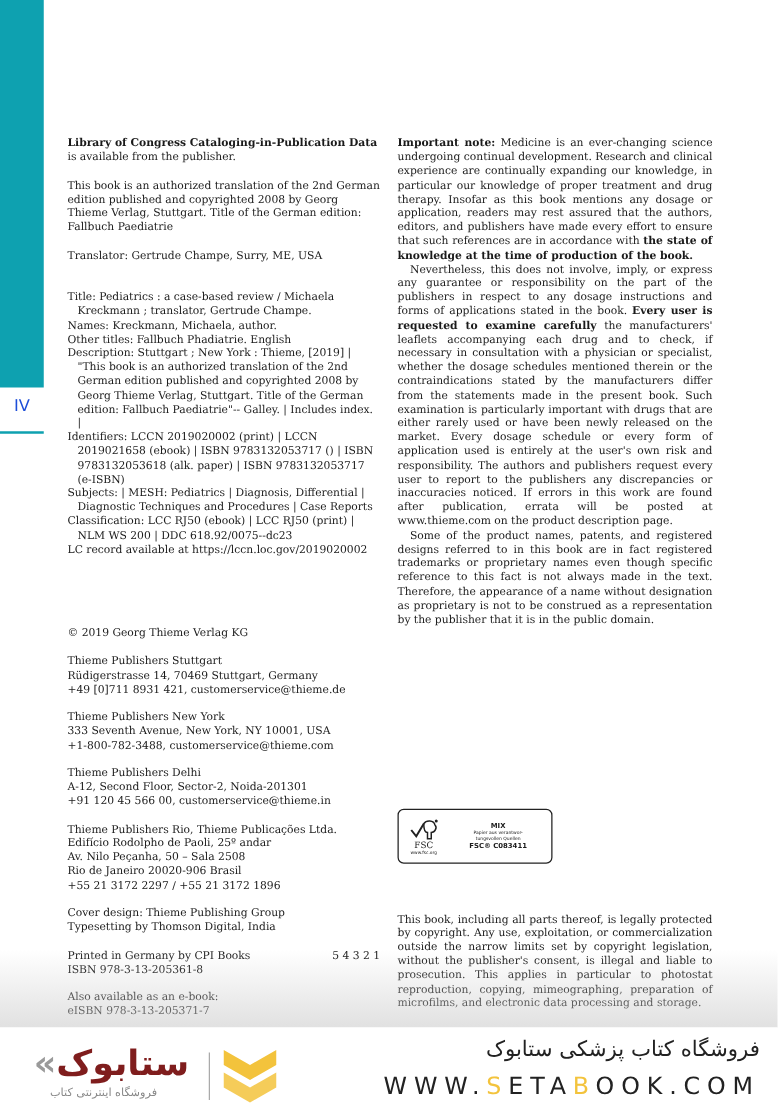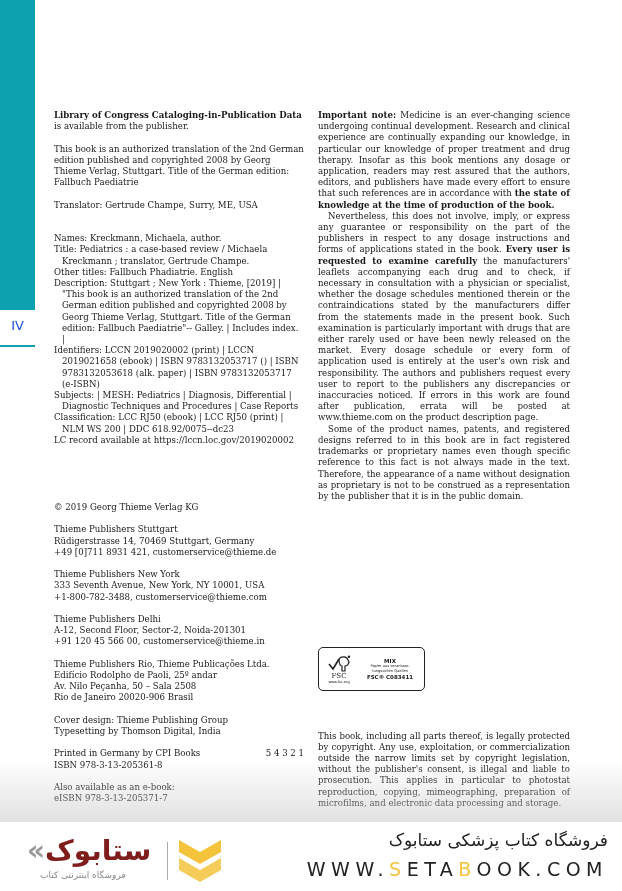--- a/index.html
+++ b/index.html
@@ -25,21 +25,21 @@
   .col-left { left: 54px; top: 66px; width: 250px; }
   .col-right { left: 318px; top: 66px; width: 252px; text-align: justify; }
   .col p { margin: 0; }
   .gap { height: 11.2px; }
   .b { font-weight: bold; }
   .hang { padding-left: 8px; text-indent: -8px; }
   .indent { text-indent: 10px; }
   .print-row { display: flex; justify-content: space-between; }
 
   .fsc {
-    position: absolute; left: 318px; top: 647px; width: 107px; height: 44px;
+    position: absolute; left: 318px; top: 647px; width: 124px; height: 44px;
     border: 1.5px solid #222; border-radius: 5px; box-sizing: border-box;
     display: flex; align-items: center; font-family: "DejaVu Sans", sans-serif;
   }
   .fsc-logo { width: 34px; text-align: center; padding-left: 3px; }
   .fsc-logo svg { display: block; margin: 0 auto; }
   .fsc-logo .fsc-txt { font-family: "DejaVu Serif", serif; font-size: 7px; line-height: 7px; }
   .fsc-logo .fsc-url { font-size: 3.5px; line-height: 4px; }
   .fsc-info { flex: 1; text-align: center; }
   .fsc-mix { font-weight: bold; font-size: 5.5px; }
   .fsc-desc { font-size: 3.6px; line-height: 4.4px; }
@@ -69,22 +69,22 @@
 
   <div class="col col-left">
     <p><span class="b">Library of Congress Cataloging-in-Publication Data</span><span> is available from the publisher.</span></p>
     <div class="gap"></div>
     <p>This book is an authorized translation of the 2nd German edition published and copyrighted 2008 by Georg Thieme Verlag, Stuttgart. Title of the German edition: Fallbuch Paediatrie</p>
     <div class="gap"></div>
     <p>Translator: Gertrude Champe, Surry, ME, USA</p>
     <div class="gap"></div>
       <div class="gap"></div>
     <div>
+      <p class="hang">Title: Pediatrics : a case-based review / Michaela Kreckmann ; translator, Gertrude Champe.</p>
       <p class="hang">Names: Kreckmann, Michaela, author.</p>
-      <p class="hang">Title: Pediatrics : a case-based review / Michaela Kreckmann ; translator, Gertrude Champe.</p>
       <p class="hang">Other titles: Fallbuch Phadiatrie. English</p>
       <p class="hang">Description: Stuttgart ; New York : Thieme, [2019] | "This book is an authorized translation of the 2nd German edition published and copyrighted 2008 by Georg Thieme Verlag, Stuttgart. Title of the German edition: Fallbuch Paediatrie"-- Galley. | Includes index. |</p>
       <p class="hang">Identifiers: LCCN 2019020002 (print) | LCCN 2019021658 (ebook) | ISBN 9783132053717 () | ISBN 9783132053618 (alk. paper) | ISBN 9783132053717 (e-ISBN)</p>
       <p class="hang">Subjects: | MESH: Pediatrics | Diagnosis, Differential | Diagnostic Techniques and Procedures | Case Reports</p>
       <p class="hang">Classification: LCC RJ50 (ebook) | LCC RJ50 (print) | NLM WS 200 | DDC 618.92/0075--dc23</p>
       <p>LC record available at https://lccn.loc.gov/2019020002</p>
     </div>
     <div class="gap"></div>
       <div class="gap"></div>
       <div class="gap"></div>
@@ -108,20 +108,21 @@
       <p>Thieme Publishers Delhi</p>
       <p>A-12, Second Floor, Sector-2, Noida-201301</p>
       <p> +91 120 45 566 00, customerservice@thieme.in</p>
     </div>
     <div class="gap"></div>
     <div>
       <p>Thieme Publishers Rio, Thieme Publicações Ltda.</p>
       <p>Edifício Rodolpho de Paoli, 25º andar</p>
       <p>Av. Nilo Peçanha, 50 – Sala 2508</p>
       <p>Rio de Janeiro 20020-906 Brasil</p>
+      <p>+55 21 3172 2297 / +55 21 3172 1896</p>
     </div>
     <div class="gap"></div>
     <p>Cover design: Thieme Publishing Group</p>
     <p>Typesetting by Thomson Digital, India</p>
     <div class="gap"></div>
     <div class="print-row">
       <span>Printed in Germany by CPI Books</span>
       <span>5 4 3 2 1</span>
     </div>
     <p>ISBN 978-3-13-205361-8</p>

